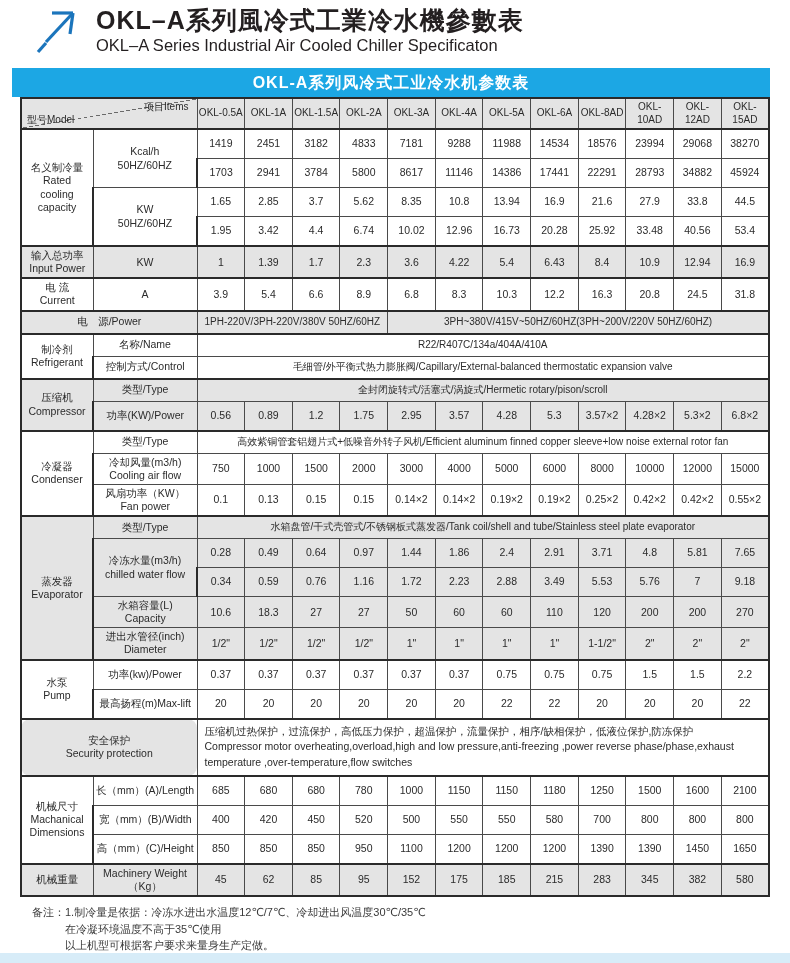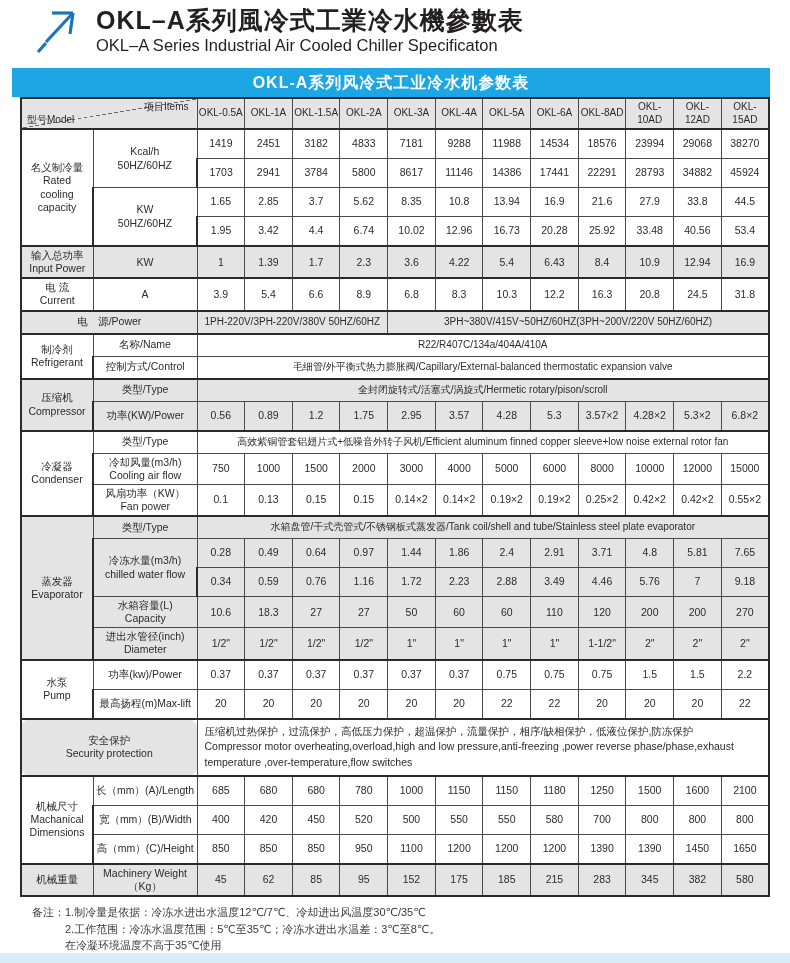--- a/index.html
+++ b/index.html
@@ -303,21 +303,21 @@
       </tr>
       <tr class="shade">
         <td class="k-val">0.34</td>
         <td class="k-val">0.59</td>
         <td class="k-val">0.76</td>
         <td class="k-val">1.16</td>
         <td class="k-val">1.72</td>
         <td class="k-val">2.23</td>
         <td class="k-val">2.88</td>
         <td class="k-val">3.49</td>
-        <td class="k-val">4.46</td>
+        <td class="k-val">5.53</td>
         <td class="k-val">5.76</td>
         <td class="k-val">7</td>
         <td class="k-val">9.18</td>
       </tr>
       <tr class="shade">
         <td class="k-item">水箱容量(L)
 Capacity</td>
         <td class="k-val">10.6</td>
         <td class="k-val">18.3</td>
         <td class="k-val">27</td>
@@ -449,20 +449,19 @@
         <td class="k-val">345</td>
         <td class="k-val">382</td>
         <td class="k-val">580</td>
       </tr>
     </tbody>
 </table>
 
 <div class="notes">
   <div>
       <div class="line">备注：1.制冷量是依据：冷冻水进出水温度12℃/7℃、冷却进出风温度30℃/35℃</div>
-      <div class="line">　　　2.工作范围：冷冻水温度范围：5℃至35℃；冷冻水进出水温差：3℃至8℃。</div>
       <div class="line">　　　在冷凝环境温度不高于35℃使用</div>
       <div class="line">　　　以上机型可根据客户要求来量身生产定做。</div>
     </div>
 
 </div>
 
 <div class="bottom-bar" style="background: rgb(215, 236, 248);"></div>
 
 </body></html>

